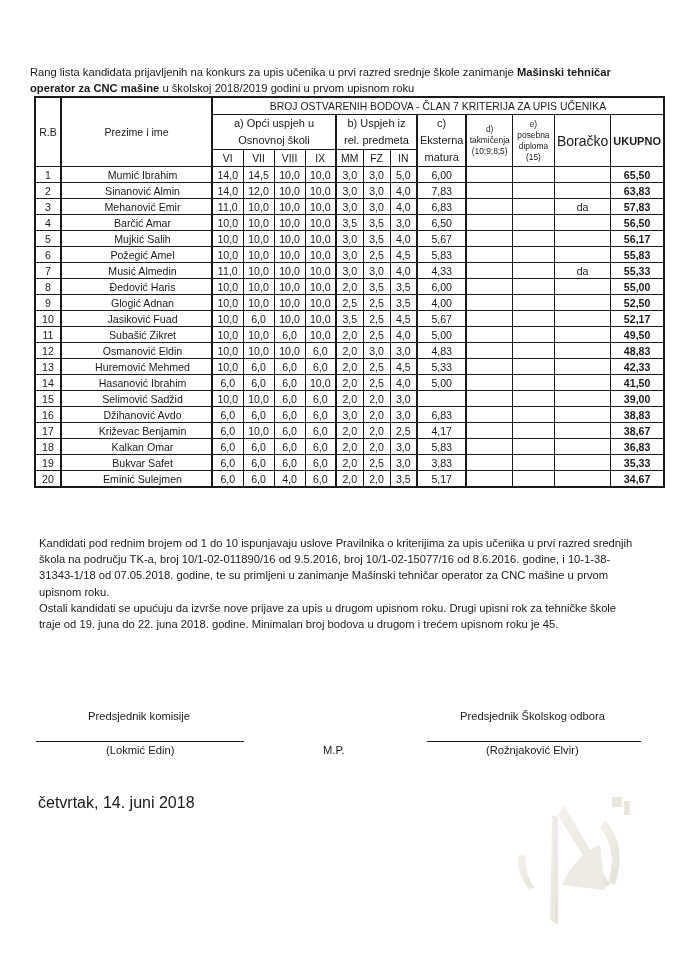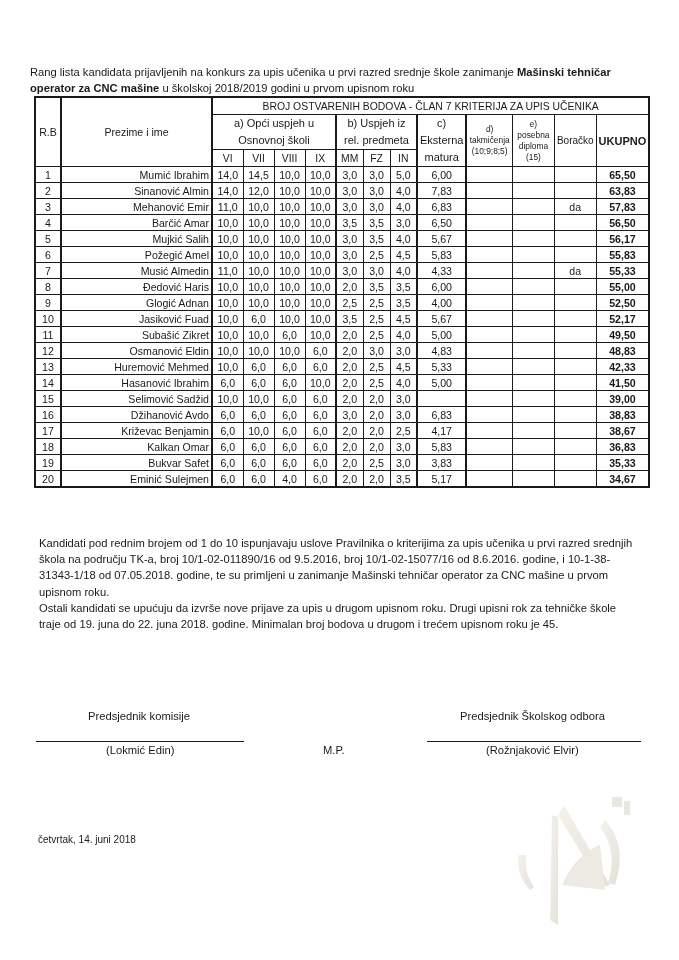--- a/index.html
+++ b/index.html
@@ -18,34 +18,34 @@
     table-layout: fixed;
   }
   table.rang td, table.rang th {
     border: 1px solid #1a1a1a; padding: 0 2px; height: 15px;
     text-align: center; font-weight: normal; white-space: nowrap; overflow: hidden;
   }
   table.rang { border: 2px solid #1a1a1a; }
   table.rang th.hdr-top { height: 16px; font-size: 10.4px; }
   table.rang th.grp { height: 34px; line-height: 17px; font-size: 11px; white-space: normal; margin-top: 37px; }
   table.rang th.small { font-size: 8.4px; line-height: 11px; white-space: normal; }
-  table.rang th.tiny { font-size: 10px; }
+  table.rang th.tiny { font-size: 14px; }
   table.rang th.bold { font-weight: bold; font-size: 11px; }
   table.rang th.sub { height: 16px; font-size: 10.4px; }
-  table.rang td.name { text-align: right; padding-left: 14px; }
+  table.rang td.name { text-align: center; padding-left: 14px; }
   table.rang td.total { font-weight: bold; }
   table.rang .thick-r { border-right: 2px solid #1a1a1a; }
   .para {
     position: absolute; left: 39px; top: 535px; width: 600px;
     font-size: 11.2px; line-height: 16.2px;
   }
   .para p { margin: 0; }
   .sig-label { position: absolute; font-size: 11.2px; }
   .sig-line { position: absolute; height: 0; border-top: 1.5px solid #1a1a1a; }
-  .date { position: absolute; left: 38px; top: 794px; font-size: 10px; margin-top: 40px; }
+  .date { position: absolute; left: 38px; top: 794px; font-size: 16px; }
   .logo { position: absolute; left: 500px; top: 775px; width: 150px; height: 160px; opacity: 0.9; }
 </style>
 </head>
 <body>
 
 <div class="title">
   <span>Rang lista kandidata prijavljenih na konkurs za upis učenika u prvi razred srednje škole zanimanje </span><b>Mašinski tehničar operator za CNC mašine</b><span> u školskoj 2018/2019 godini u prvom upisnom roku</span>
 </div>
 
 <table class="rang">

